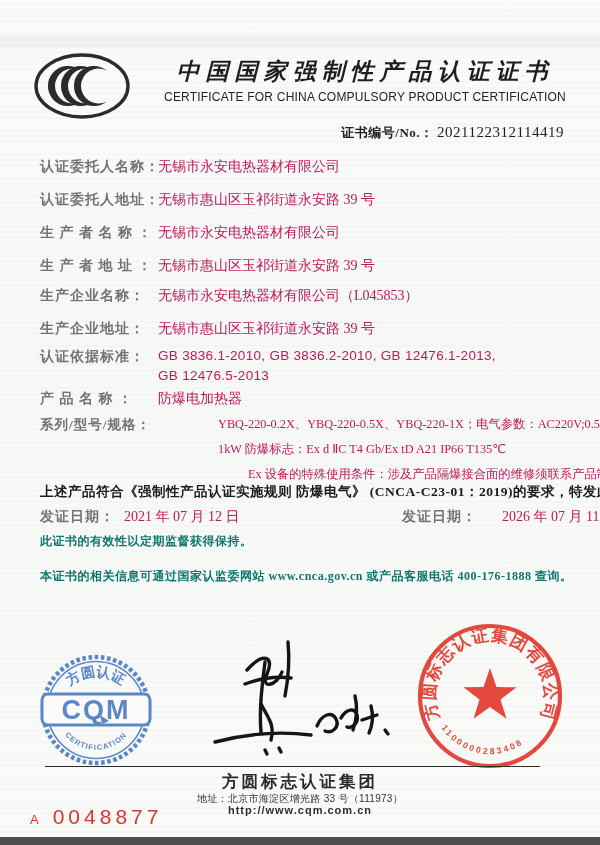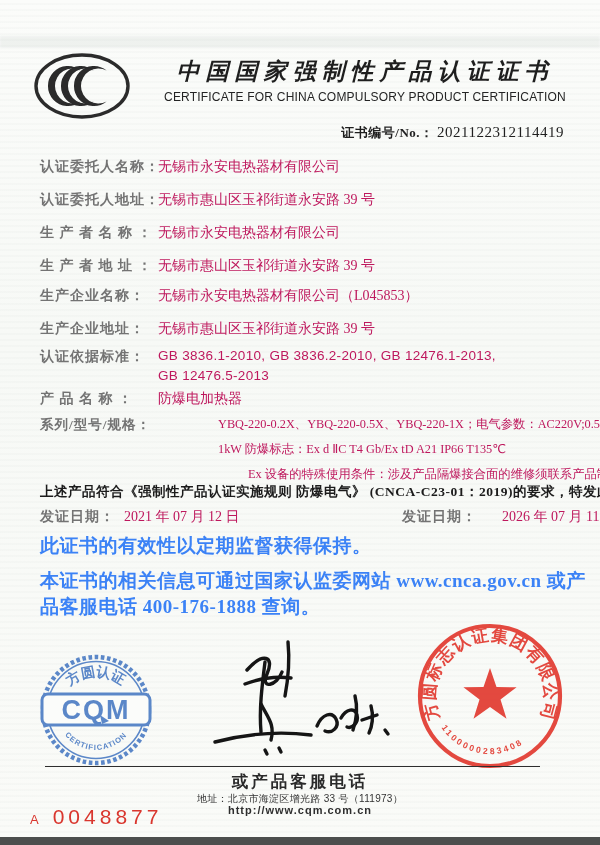--- a/index.html
+++ b/index.html
@@ -41,21 +41,21 @@
   }
   .row .val{position:absolute;left:118px;top:0;white-space:nowrap;color:#be185d;}
   .val-std{font-family:"Liberation Sans","DejaVu Sans",sans-serif;font-size:13.5px;letter-spacing:.3px;}
   .spec-line{font-family:"Liberation Serif",serif;font-size:12.3px;white-space:nowrap;color:#222;}
 
   .statement{
     position:absolute;left:40px;top:483px;width:540px;
     font-size:13.5px;font-weight:bold;letter-spacing:.5px;color:#1c1c1c;white-space:nowrap;
   }
   .date-lbl{font-weight:bold;letter-spacing:1px;}
-  .note{position:absolute;left:40px;font-size:19px;font-weight:bold;letter-spacing:.5px;color:#3b82f6;}
+  .note{position:absolute;left:40px;font-size:12px;font-weight:bold;letter-spacing:.5px;color:#0f766e;}
 
   .divider{position:absolute;left:45px;top:766px;width:495px;height:0;border-top:1.6px solid #2e2e2e;}
 
   .footer-org{
     position:absolute;left:150px;top:771px;width:300px;text-align:center;
     font-size:16.5px;font-weight:bold;letter-spacing:3px;color:#2a2a2a;
     font-family:"Liberation Sans","DejaVu Sans",sans-serif;
   }
   .footer-addr{
     position:absolute;left:120px;top:792px;width:360px;text-align:center;
@@ -203,20 +203,20 @@
       <textPath href="#sealRing" startOffset="6" textLength="218">方圆标志认证集团有限公司</textPath>
     </text>
     <polygon fill="#e23a30" points="78,50 84.5,69.1 104.6,69.3 88.5,81.4 94.5,100.7 78,89 61.5,100.7 67.5,81.4 51.4,69.3 71.5,69.1"></polygon>
     <text font-family="Liberation Sans, sans-serif" font-size="8.6" font-weight="bold" letter-spacing="2.5" fill="#e23a30">
       <textPath href="#sealNum" startOffset="8">1100000283408</textPath>
     </text>
   </svg>
 </div>
 
 <div class="divider"></div>
-<div class="footer-org">或产品客服电话</div>
+<div class="footer-org">方圆标志认证集团</div>
 <div class="footer-addr">地址：北京市海淀区增光路 33 号（111973）</div>
 <div class="footer-url">http://www.cqm.com.cn</div>
 <div class="serial">
   <span class="pfx">A</span><span class="digits">0048877</span>
 </div>
 
 <div class="scan-band-bottom"></div>
 
 </body></html>

